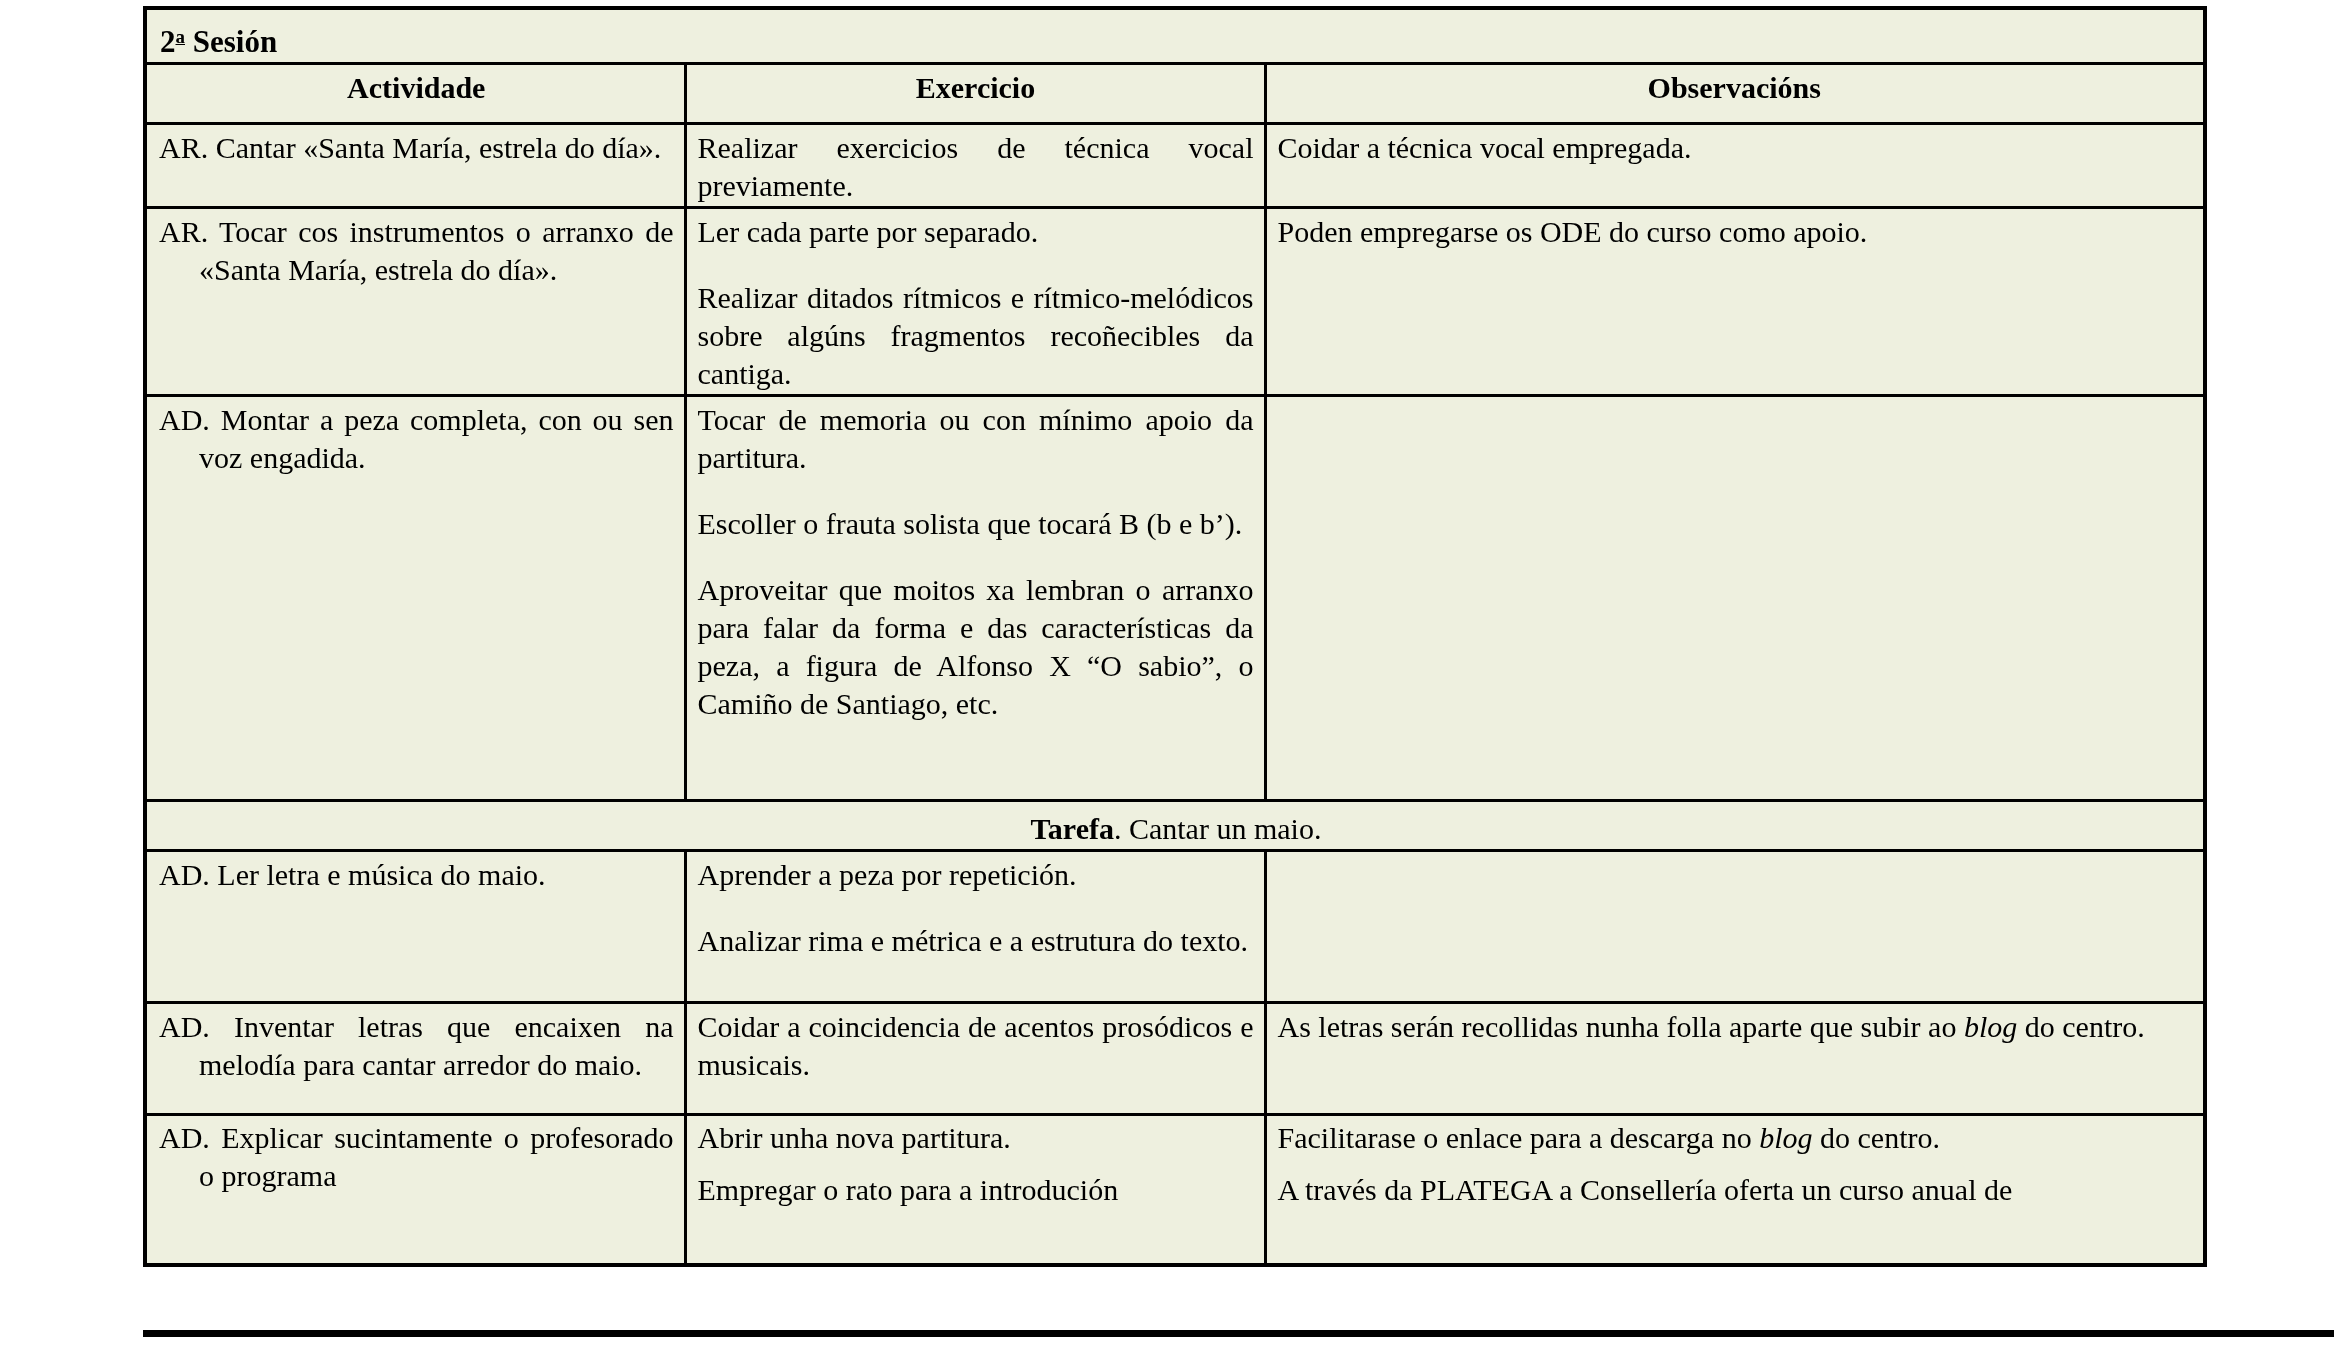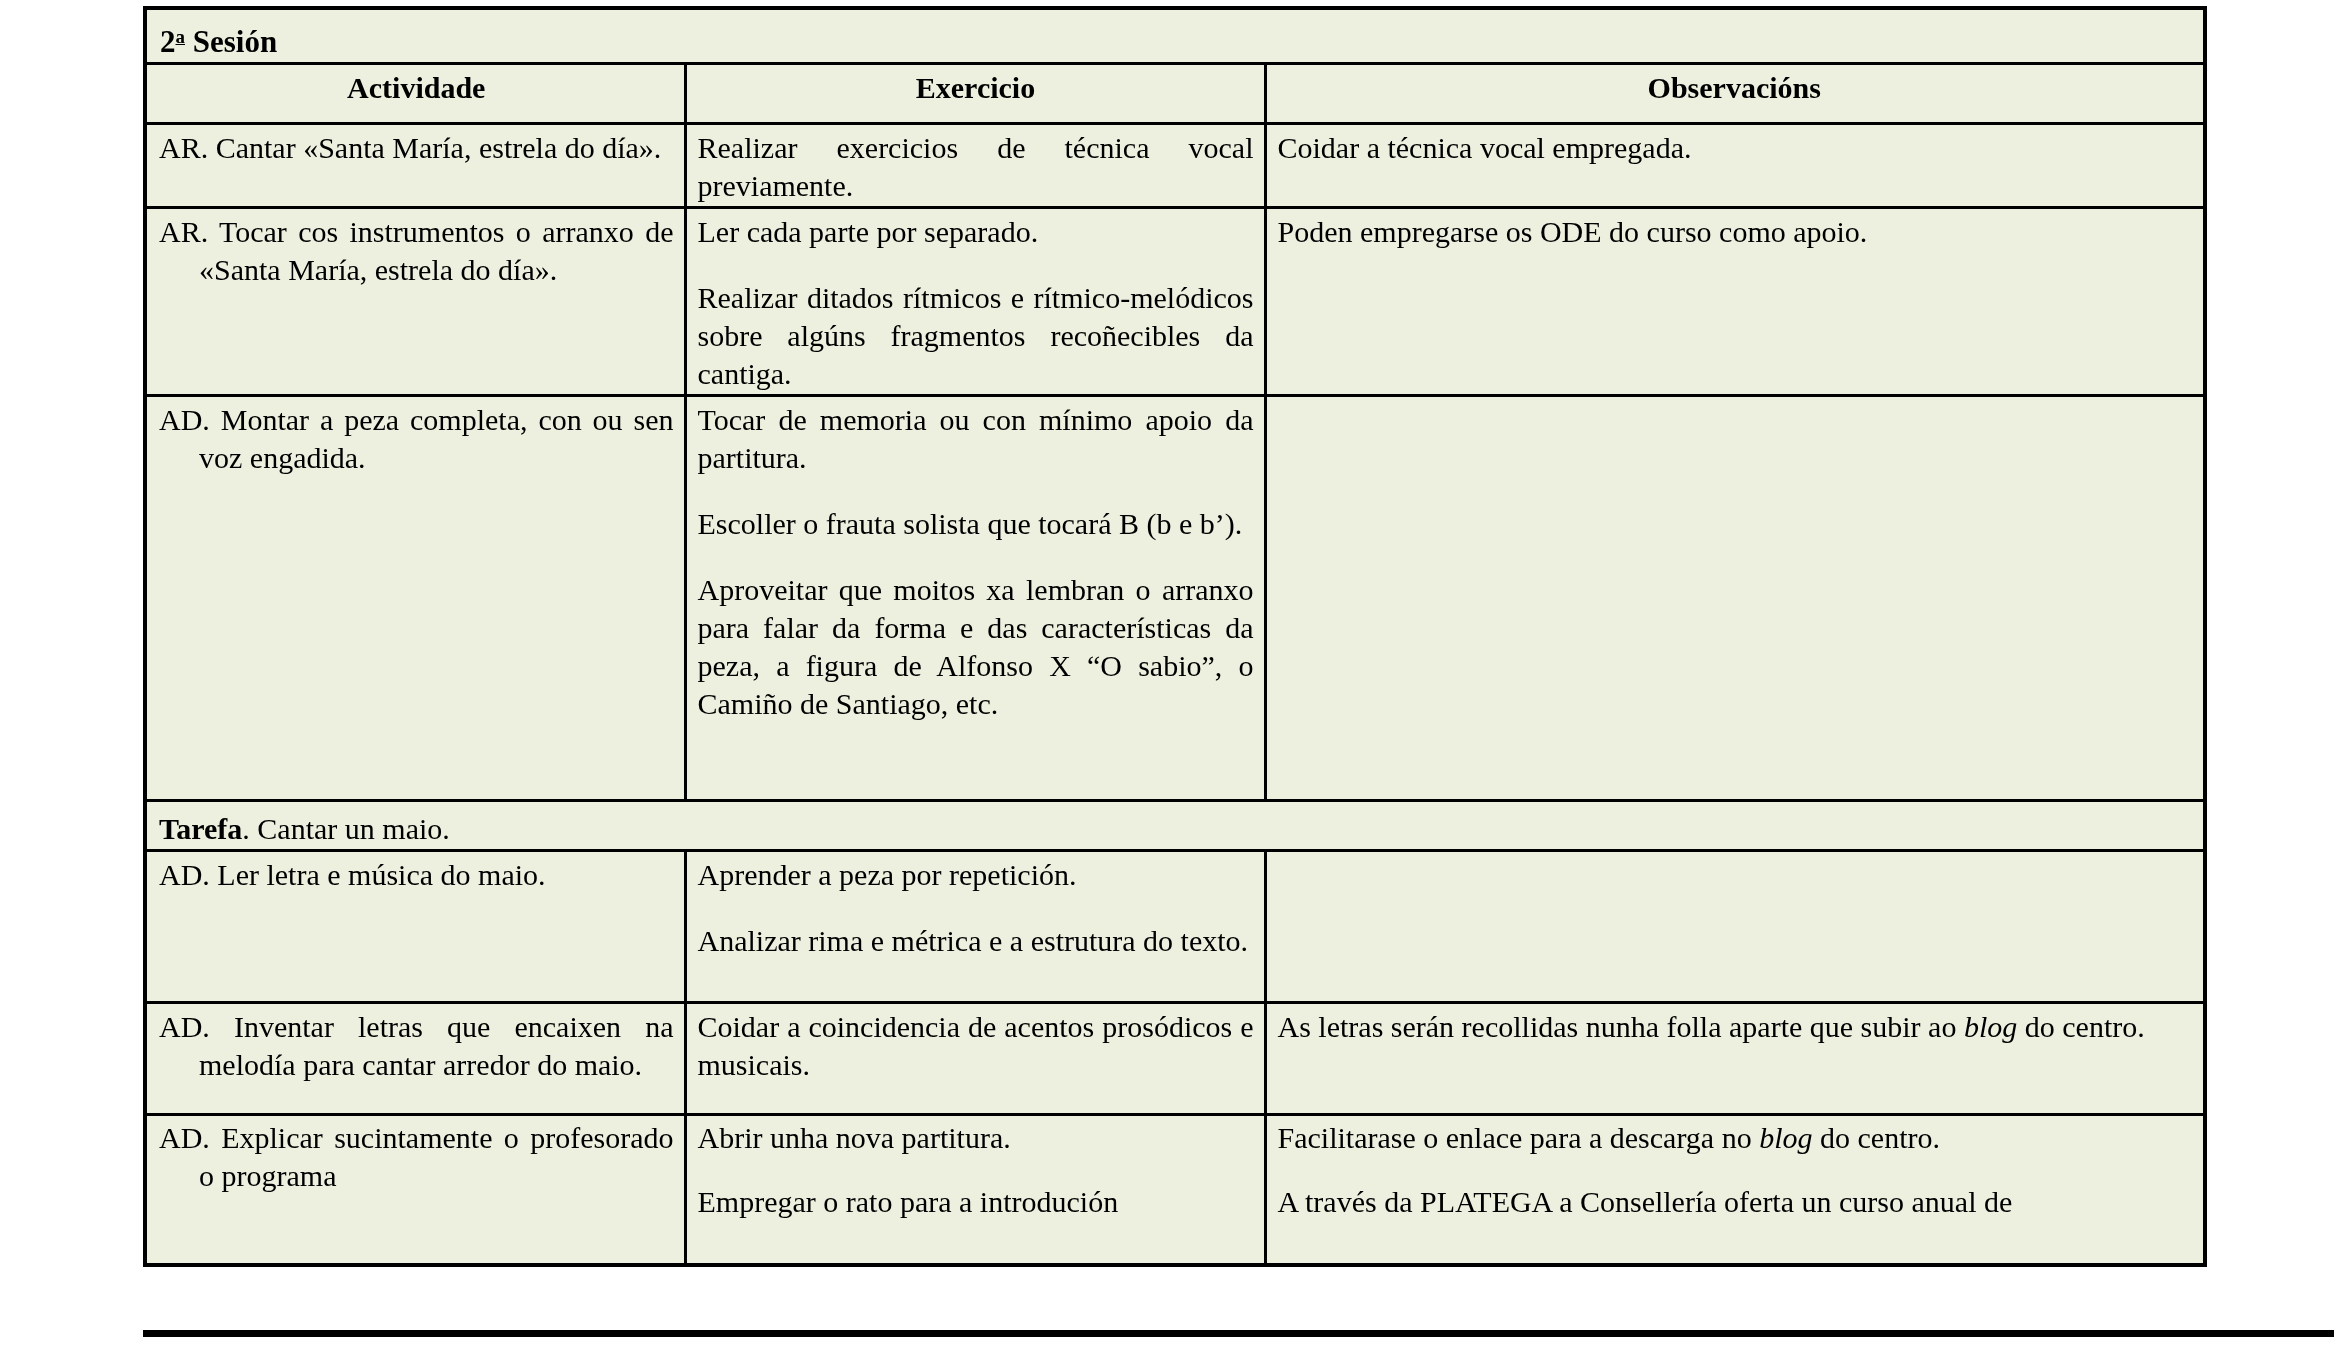--- a/index.html
+++ b/index.html
@@ -37,35 +37,35 @@
   th{text-align:center;font-weight:bold;padding:12px 10px 1px 12px}
   .session-cell{font-size:31px;font-weight:bold;padding:8px 10px 1px 13px}
   .ord{font-size:19px;vertical-align:9px;text-decoration:underline}
   td p{margin:0;text-align:justify}
   td p + p{margin-top:28px}
   .col-act{padding:4px 10px 1px 12px}
   .col-act p{padding-left:40px;text-indent:-40px}
   .col-ex{padding:4px 10px 1px 11px}
   .col-obs{padding:4px 12px 1px 11px}
   .section-cell{padding:8px 10px 1px 12px}
-  .section-cell p{text-align:left}
+  .section-cell p{text-align:center}
   .it{font-style:italic}
   .bd{font-weight:bold}
   .rw-0{height:48px}
   .rw-1{height:60px}
   .rw-2{height:78px}
   .rw-3{height:178px}
   .rw-4{height:405px}
   .rw-5{height:121px}
   .rw-6{height:48px}
   .rw-7{height:152px}
   .rw-8{height:112px}
   .rw-9{height:150px}
   .rw-9 td{padding-top:3px}
-  .rw-9 td p + p{margin-top:26px}
+  .rw-9 td p + p{margin-top:14px}
 </style>
 </head>
 <body>
 
 <div class="table-clip">
   <table class="lesson">
     <colgroup>
       <col class="c1">
         <col class="c2">
         <col class="c3">

